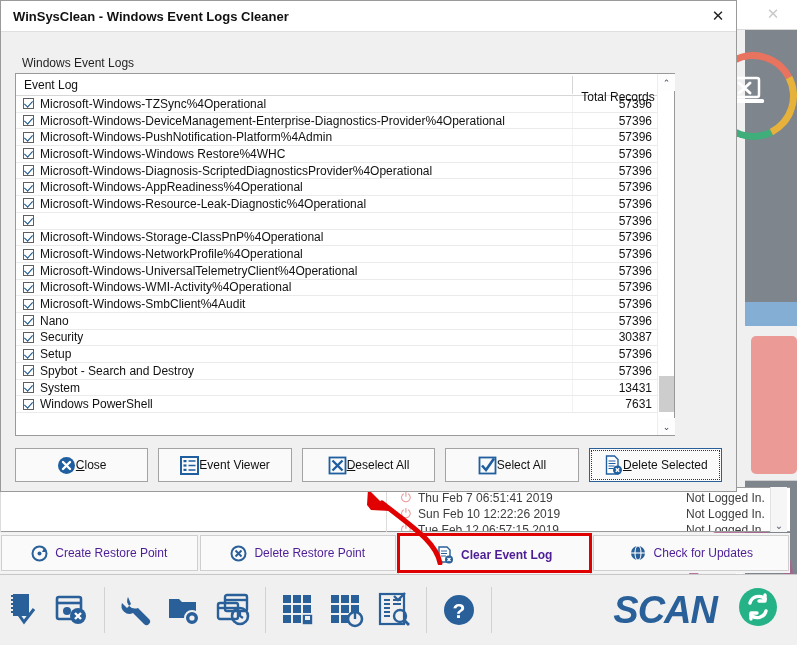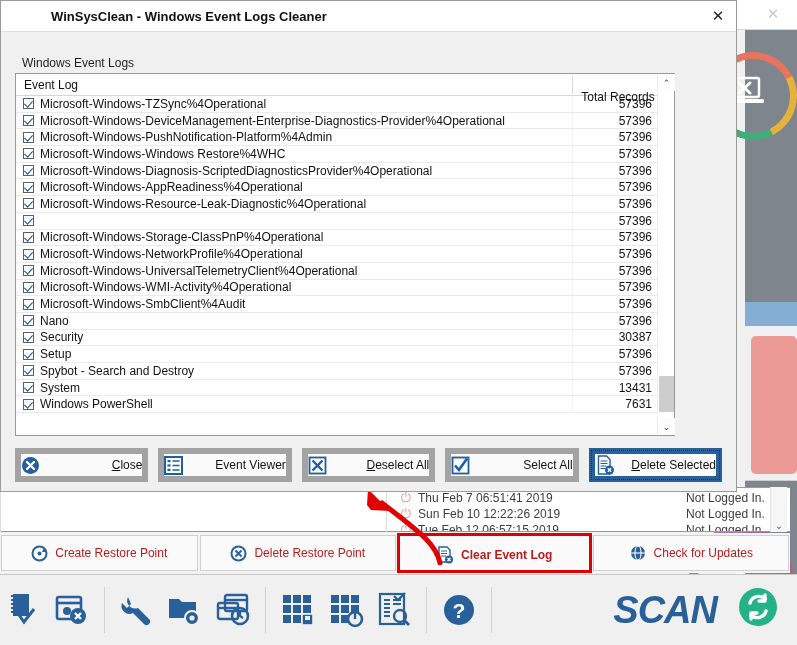--- a/index.html
+++ b/index.html
@@ -99,21 +99,21 @@
   }
 
   
   #bg-actions {
     position:absolute; left:0px; top:533px; width:790px; height:40px;
     background:#f4f4f4; display:flex; align-items:stretch;
   }
   .act-btn {
     flex:1; margin:2px 1px; background:#fafafa; border:1px solid #cfcfcf;
     display:flex; align-items:center; justify-content:center; gap:7px;
-    font-size:12px; color:#b91c1c;
+    font-size:12px; color:#4c1d95;
   }
   .act-btn .ic { color:#2a6099; font-size:16px; line-height:1; display:flex; }
   #act-clear-wrap { position:relative; flex:1;font-weight:bold; }
   #act-clear-hl {
     position:absolute; left:0; top:0; right:0; bottom:0;
     border:3px solid #e00000; pointer-events:none;
   }
 
   
   #bg-toolbar {
@@ -143,21 +143,21 @@
   
   #dialog {
     position:absolute; left:0px; top:0px; width:737px; height:492px;
     background:#f0f0f0; border:1px solid #9a9a9a;
   }
   #dlg-titlebar {
     position:absolute; left:0; top:0; width:735px; height:31px;
     background:#ffffff; border-bottom:1px solid #dfdfdf;
   }
   #dlg-title {
-    position:absolute; left:12px; top:8px; font-size:13px; font-weight:bold; color:#111;margin-left:38px;
+    position:absolute; left:12px; top:8px; font-size:13px; font-weight:bold; color:#111;
   }
   #dlg-close {
     position:absolute; left:699px; top:0px; width:36px; height:30px;
     display:flex; align-items:center; justify-content:center;
     font-size:15px; color:#222;
   }
 
   #group-label {
     position:absolute; left:18px; top:55px; font-size:12px; color:#1f1f1f;
     background:#f0f0f0; padding:0 3px; z-index:2;
@@ -214,22 +214,22 @@
   #sb-down { bottom:0; }
   #sb-thumb {
     position:absolute; left:1px; top:302px; width:15px; height:36px; background:#cdcdcd;
   }
 
   #dlg-buttons {
     position:absolute; left:14px; top:447px; width:707px; height:34px;
     display:flex; gap:10px;
   }
   .dlg-btn {
-    flex:1; background:#fafafa; border:6px solid #a3a3a3;
-    display:flex; align-items:center; justify-content:space-between; 
+    flex:1; background:#fafafa; border:1px solid #a3a3a3;
+    display:flex; align-items:center; justify-content:center; 
     font-size:12px; color:#111;
   }
   .dlg-btn .ic { color:#1f5fa0; font-size:17px; line-height:1; display:flex; }
   .dlg-btn u { text-decoration:underline; }
   #btn-delete-selected { outline:1px dotted #333; outline-offset:-3px; border-color:#2a6099; }
 </style>
 </head>
 <body>
 
 <div id="bg-window">

